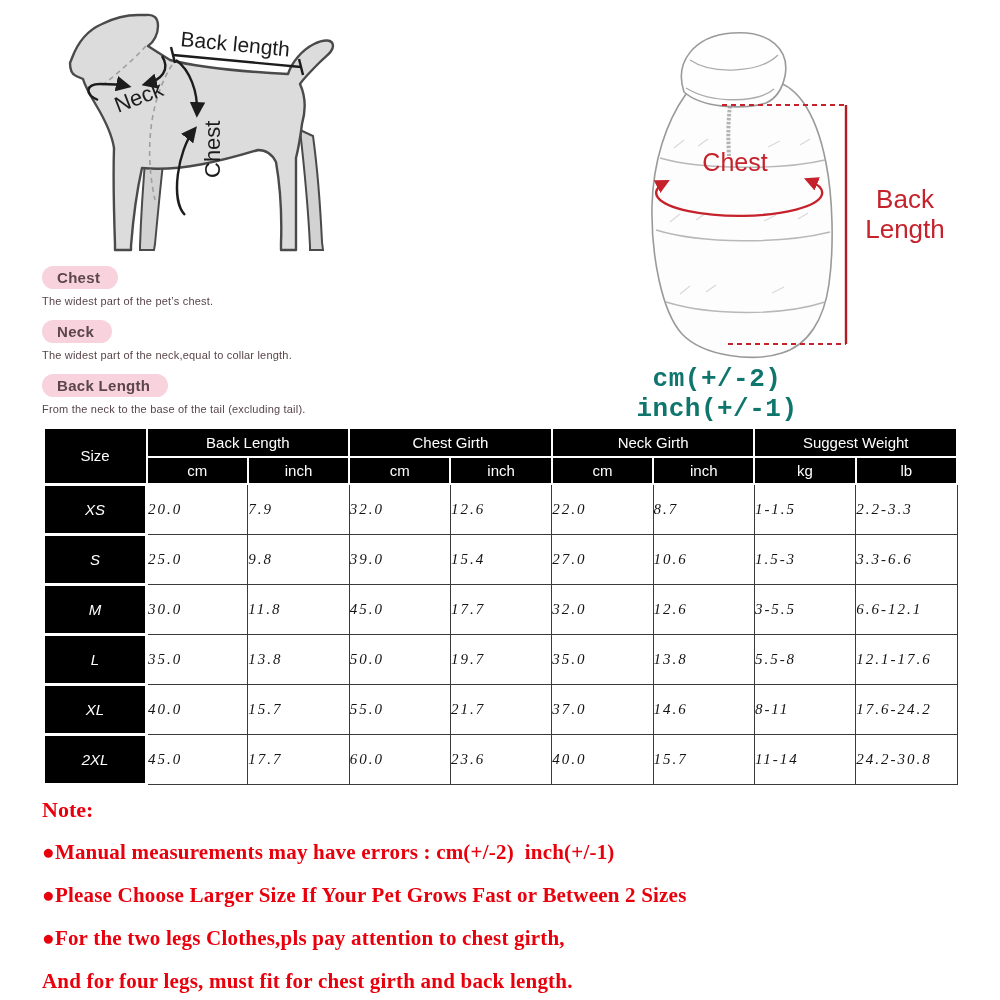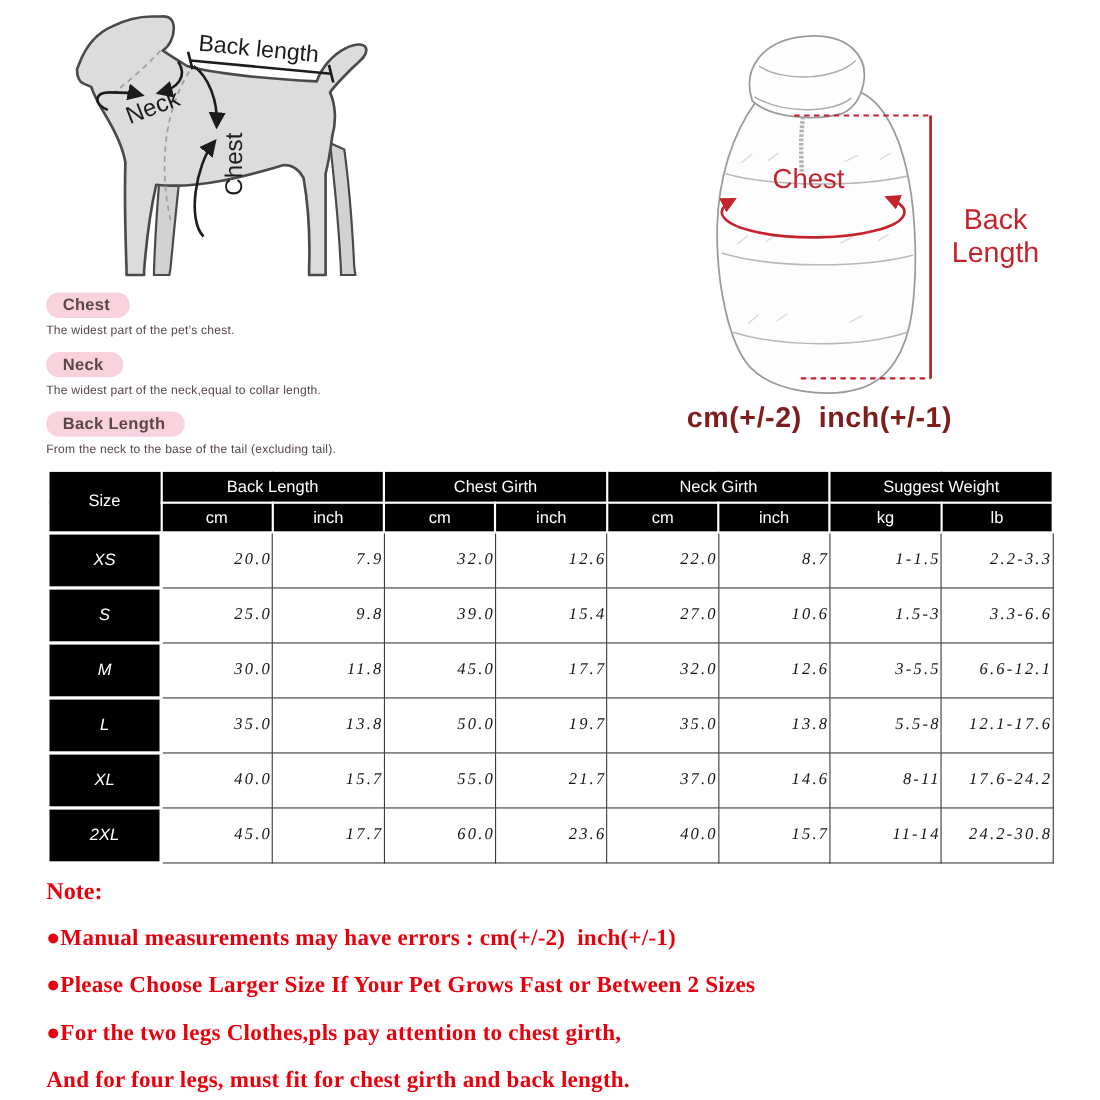--- a/index.html
+++ b/index.html
@@ -4,23 +4,23 @@
 <style>
   html,body{margin:0;padding:0;overflow:hidden;}
   body{
     width:1000px;height:1000px;position:relative;background:#ffffff;
     font-family:"Liberation Sans", sans-serif;
   }
   
   .dog-svg{position:absolute;left:30px;top:0;width:320px;height:260px;}
   .vest-svg{position:absolute;left:622px;top:10px;width:340px;height:352px;}
   .tolerance{
-    position:absolute;left:600px;top:364px;width:290px;text-align:center;
-    font-family:Liberation Sans, sans-serif;font-weight:bold;font-size:26px;
-    color:#7f1d1d;white-space:pre-wrap;letter-spacing:.5px;
+    position:absolute;left:572px;top:364px;width:290px;text-align:center;
+    font-family:Liberation Mono, monospace;font-weight:bold;font-size:26px;
+    color:#0f766e;white-space:pre-wrap;letter-spacing:.5px;
   }
   
   .defs{position:absolute;left:42px;top:266px;width:560px;}
   .def-block{margin-bottom:9px;}
   .def-term{
     display:inline-block;background:#f8d2dc;color:#5c464c;font-weight:bold;
     font-size:15px;line-height:17px;padding:3px 18px 3px 15px;border-radius:13px;
     letter-spacing:.3px;
   }
   .def-text{
@@ -37,21 +37,21 @@
     border:2px solid #fff;padding:0;
   }
   table.size-table thead tr.grp th{height:27px;}
   table.size-table thead tr.unit th{height:25px;margin-top:19px;}
   table.size-table tbody th{
     background:#000;color:#fff;font-weight:normal;font-size:15px;
     border:3px solid #fff;padding:0;
   }
   table.size-table tbody tr{height:50px;font-style:italic;}
   table.size-table tbody td{
-    border:1px solid #3a3a3a;text-align:right;color:#141414;
+    border:1px solid #3a3a3a;text-align:left;color:#141414;
     font-family:"Liberation Serif", serif;font-size:15px;letter-spacing:2px;padding:0;
   }
   
   .notes{
     position:absolute;left:42px;top:795px;width:930px;color:#e8000d;
     font-family:"Liberation Serif", serif;font-weight:bold;
   }
   .notes .head{font-size:22px;margin:2px 0 17px 0;}
   .notes .line{font-size:21px;margin:0 0 18px 0;white-space:pre-wrap;letter-spacing:.2px;}
 </style>

